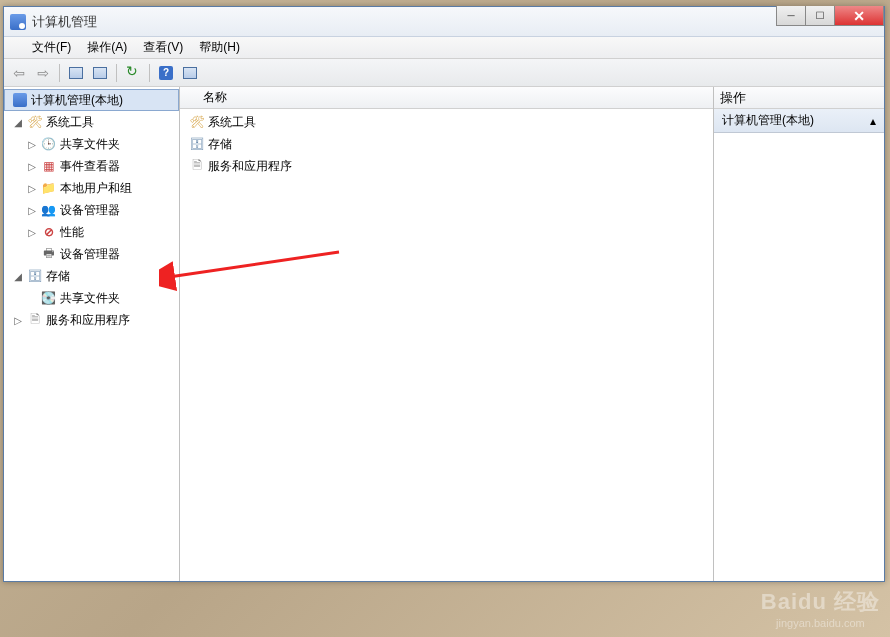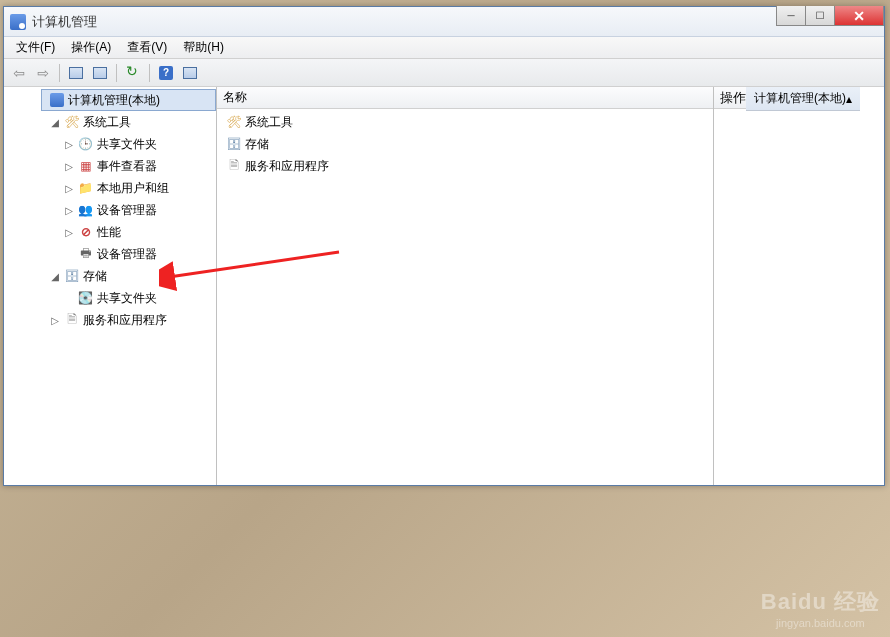--- a/index.html
+++ b/index.html
@@ -10,21 +10,21 @@
   width: 890px;
   height: 637px;
   overflow: hidden;
   position: relative;
 }
 .window {
   position: absolute;
   left: 3px;
   top: 6px;
   width: 882px;
-  height: 480px;
+  height: 576px;
   background: #fff;
   border: 1px solid #5a7ba5;
   box-shadow: 0 0 6px rgba(0,0,0,0.3);
 }
 .titlebar {
   height: 30px;
   background: linear-gradient(#f6f8fb, #e8edf4);
   border-bottom: 1px solid #c8d2e0;
   display: flex;
   align-items: center;
@@ -70,21 +70,21 @@
   color: #fff;
   font-size: 14px;
   font-weight: bold;
 }
 .menubar {
   height: 22px;
   background: linear-gradient(#f8f8f8, #edeef0);
   border-bottom: 1px solid #d0d0d0;
   display: flex;
   align-items: flex-start;
-  padding-left: 4px;
+  padding-left: 20px;
 }
 .menu-item {
   padding: 2px 8px;
   cursor: default;
 }
 .toolbar {
   height: 28px;
   background: linear-gradient(#f4f5f7, #e8eaec);
   border-bottom: 1px solid #d0d0d0;
   display: flex;
@@ -136,21 +136,20 @@
 }
 .icon-props {
   width: 14px; height: 12px;
   border: 1px solid #4a6fa0;
   background: linear-gradient(#d8e4f4, #b8cce8);
   position: relative;
 }
 .content {
   display: flex;
   height: calc(100% - 80px);
-  margin-left: 37px;
 }
 .tree-pane {
   width: 176px;
   border-right: 1px solid #c0c0c0;
   background: #fff;
   overflow: auto;
   padding: 2px 0;
 }
 .tree-node {
   display: flex;
@@ -186,38 +185,38 @@
   display: flex;
   flex-direction: column;
   position: relative;
 }
 .list-header {
   height: 22px;
   background: linear-gradient(#fcfcfd, #eef0f3);
   border-bottom: 1px solid #d0d0d0;
   display: flex;
   align-items: center;
-  padding-left: 6px;
+  padding-left: 23px;
   font-size: 12px;
 }
 .list-body {
   flex: 1;
   padding: 2px 0;
 }
 .list-item {
   display: flex;
   align-items: center;
   height: 22px;
   padding-left: 6px;
 }
 .action-pane {
   width: 170px;
   background: #fff;
   display: flex;
-  flex-direction: row;
+  flex-direction: column;
 }
 .action-header {
   height: 22px;
   background: linear-gradient(#fcfcfd, #eef0f3);
   border-bottom: 1px solid #d0d0d0;
   display: flex;
   align-items: center;
   padding-left: 6px;
   font-weight: normal;
   font-size: 13px;

